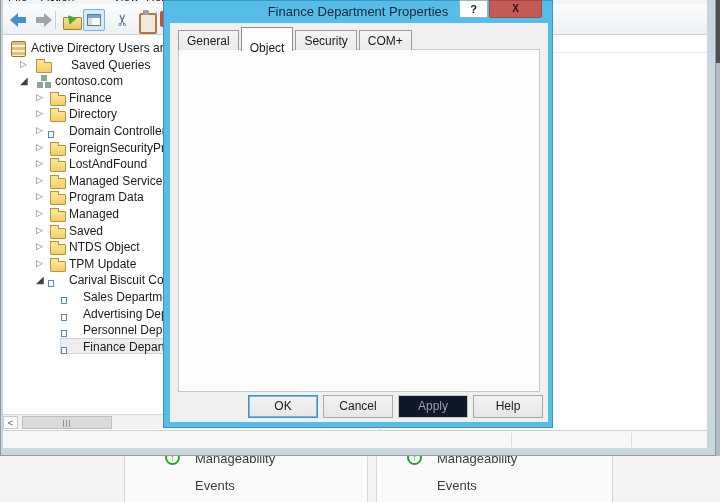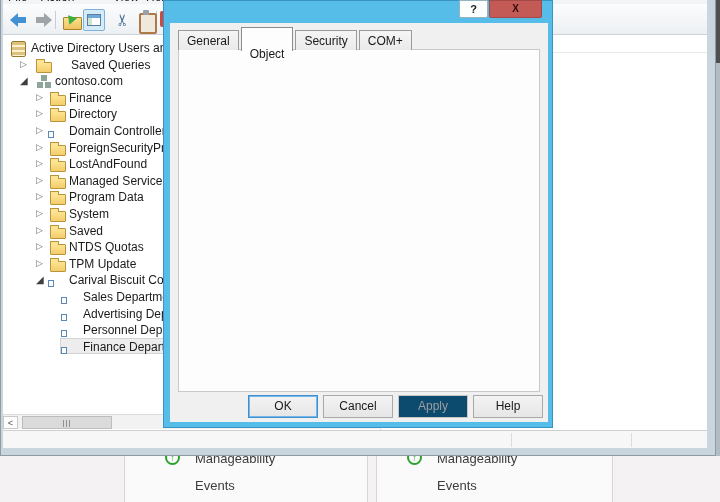--- a/index.html
+++ b/index.html
@@ -62,29 +62,29 @@
 
   
   .dialog{left:163px;top:0;width:390px;height:428px;background:#55bde8;border:1px solid #3894c4;z-index:20;}
   .dlg-title{position:absolute;left:0;top:3px;width:100%;text-align:center;font-size:13px;color:#16263a;}
   .cap-btn{position:absolute;top:-1px;height:18px;font-weight:bold;text-align:center;border-radius:0 0 2px 2px;}
   .cap-help{left:295px;width:29px;background:#fcfdfd;border:1px solid #97b3c2;color:#222;font-size:11px;line-height:16px;}
   .cap-close{left:325px;width:53px;background:#c35a56;border:1px solid #a34a48;color:#2d0d0d;font-size:10px;line-height:16px;}
   .dlg-client{position:absolute;left:6px;top:22px;width:378px;height:399px;background:#f0f0f0;}
   .tabstrip{position:absolute;left:14px;top:25px;display:flex;align-items:flex-end;z-index:3;}
   .tab{font-size:12px;color:#1a1a1a;background:linear-gradient(#f5f5f5,#eaeaea);border:1px solid #9a9a9a;border-bottom:none;padding:3px 8px 3px 8px;height:20px;margin-right:2px;white-space:nowrap;}
-  .tab.active{background:#fdfdfd;height:24px;padding-top:19px;border:1px solid #8c8c8c;border-bottom:none;position:relative;top:1px;}
+  .tab.active{background:#fdfdfd;height:24px;padding-top:13px;border:1px solid #8c8c8c;border-bottom:none;position:relative;top:1px;}
   .tab-page{position:absolute;left:14px;top:48px;width:362px;height:343px;background:#fdfdfd;border:1px solid #c9c9c9;z-index:2;}
   .fld-label{position:absolute;font-size:12px;color:#1a1a1a;white-space:nowrap;}
   .canon-box{position:absolute;left:27px;top:74px;width:335px;height:20px;background:#fff;border:1px solid #6aa4da;font-size:12px;line-height:18px;padding-left:2px;white-space:nowrap;overflow:hidden;}
   .canon-box .sel{background:#2f7ce0;color:#fff;padding:1px 1px;}
   .chk{position:absolute;left:27px;top:257px;width:14px;height:14px;background:#fff;border:1px solid #2e7dd1;color:#2e7dd1;font-size:11px;font-weight:bold;text-align:center;line-height:12px;}
   .dlg-btn{position:absolute;top:394px;width:70px;height:23px;background:linear-gradient(#f3f3f3,#e6e6e6);border:1px solid #a9a9a9;font-size:12px;color:#1a1a1a;text-align:center;line-height:21px;}
   .dlg-btn.focused{border:1px solid #3f8fd4;box-shadow:inset 0 0 0 1px #77b5e4;}
-  .dlg-btn.disabled{background:#0c4a6e;border:1px solid #c6c6c6;color:#9e9e9e;}
+  .dlg-btn.disabled{background:#0f172a;border:1px solid #c6c6c6;color:#9e9e9e;}
 </style>
 </head>
 <body>
 
 <div id="stage">
 
   <div class="abs bg-dark-strip"></div>
   <div class="abs bg-gray-strip"></div>
   <div id="bg-tiles">
       <div class="abs sm-tile" style="left:124px;top:444px;width:244px;height:70px">
@@ -169,31 +169,31 @@
           <div class="t-label" style="left:66px">Managed Service Accounts</div>
         </div>
         <div class="tree-row" style="left:0;top:154.4px;width:100%">
           <div class="tw-arrow" style="left:33px">▷</div>
           <div class="t-ico i-folder" style="left:47px"></div>
           <div class="t-label" style="left:66px">Program Data</div>
         </div>
         <div class="tree-row" style="left:0;top:171px;width:100%">
           <div class="tw-arrow" style="left:33px">▷</div>
           <div class="t-ico i-folder" style="left:47px"></div>
-          <div class="t-label" style="left:66px">System</div>
+          <div class="t-label" style="left:66px">Managed</div>
         </div>
         <div class="tree-row" style="left:0;top:187.60000000000002px;width:100%">
           <div class="tw-arrow" style="left:33px">▷</div>
           <div class="t-ico i-folder" style="left:47px"></div>
           <div class="t-label" style="left:66px">Saved</div>
         </div>
         <div class="tree-row" style="left:0;top:204.20000000000002px;width:100%">
           <div class="tw-arrow" style="left:33px">▷</div>
           <div class="t-ico i-folder" style="left:47px"></div>
-          <div class="t-label" style="left:66px">NTDS Quotas</div>
+          <div class="t-label" style="left:66px">NTDS Object</div>
         </div>
         <div class="tree-row" style="left:0;top:220.8px;width:100%">
           <div class="tw-arrow" style="left:33px">▷</div>
           <div class="t-ico i-folder" style="left:47px"></div>
           <div class="t-label" style="left:66px">TPM Update</div>
         </div>
         <div class="tree-row" style="left:0;top:237.40000000000003px;width:100%">
           <div class="tw-arrow exp" style="left:33px">◢</div>
           <div class="t-ico i-ou" style="left:47px">
             <div class="badge"></div>
@@ -236,20 +236,21 @@
       <div class="hs-thumb">|||</div>
     </div>
 
     <div class="abs statusbar">
       <div class="sb-div" style="left:508px"></div>
       <div class="sb-div" style="left:628px"></div>
     </div>
   </div>
 
   <div class="abs dialog">
+    <div class="dlg-title">Finance Department Properties</div>
     <div class="cap-btn cap-help">?</div>
     <div class="cap-btn cap-close">X</div>
 
     <div class="dlg-client"></div>
     <div class="tabstrip" id="tabstrip">
         <div class="tab">General</div>
         <div class="tab active">Object</div>
         <div class="tab">Security</div>
         <div class="tab">COM+</div>
       </div>

